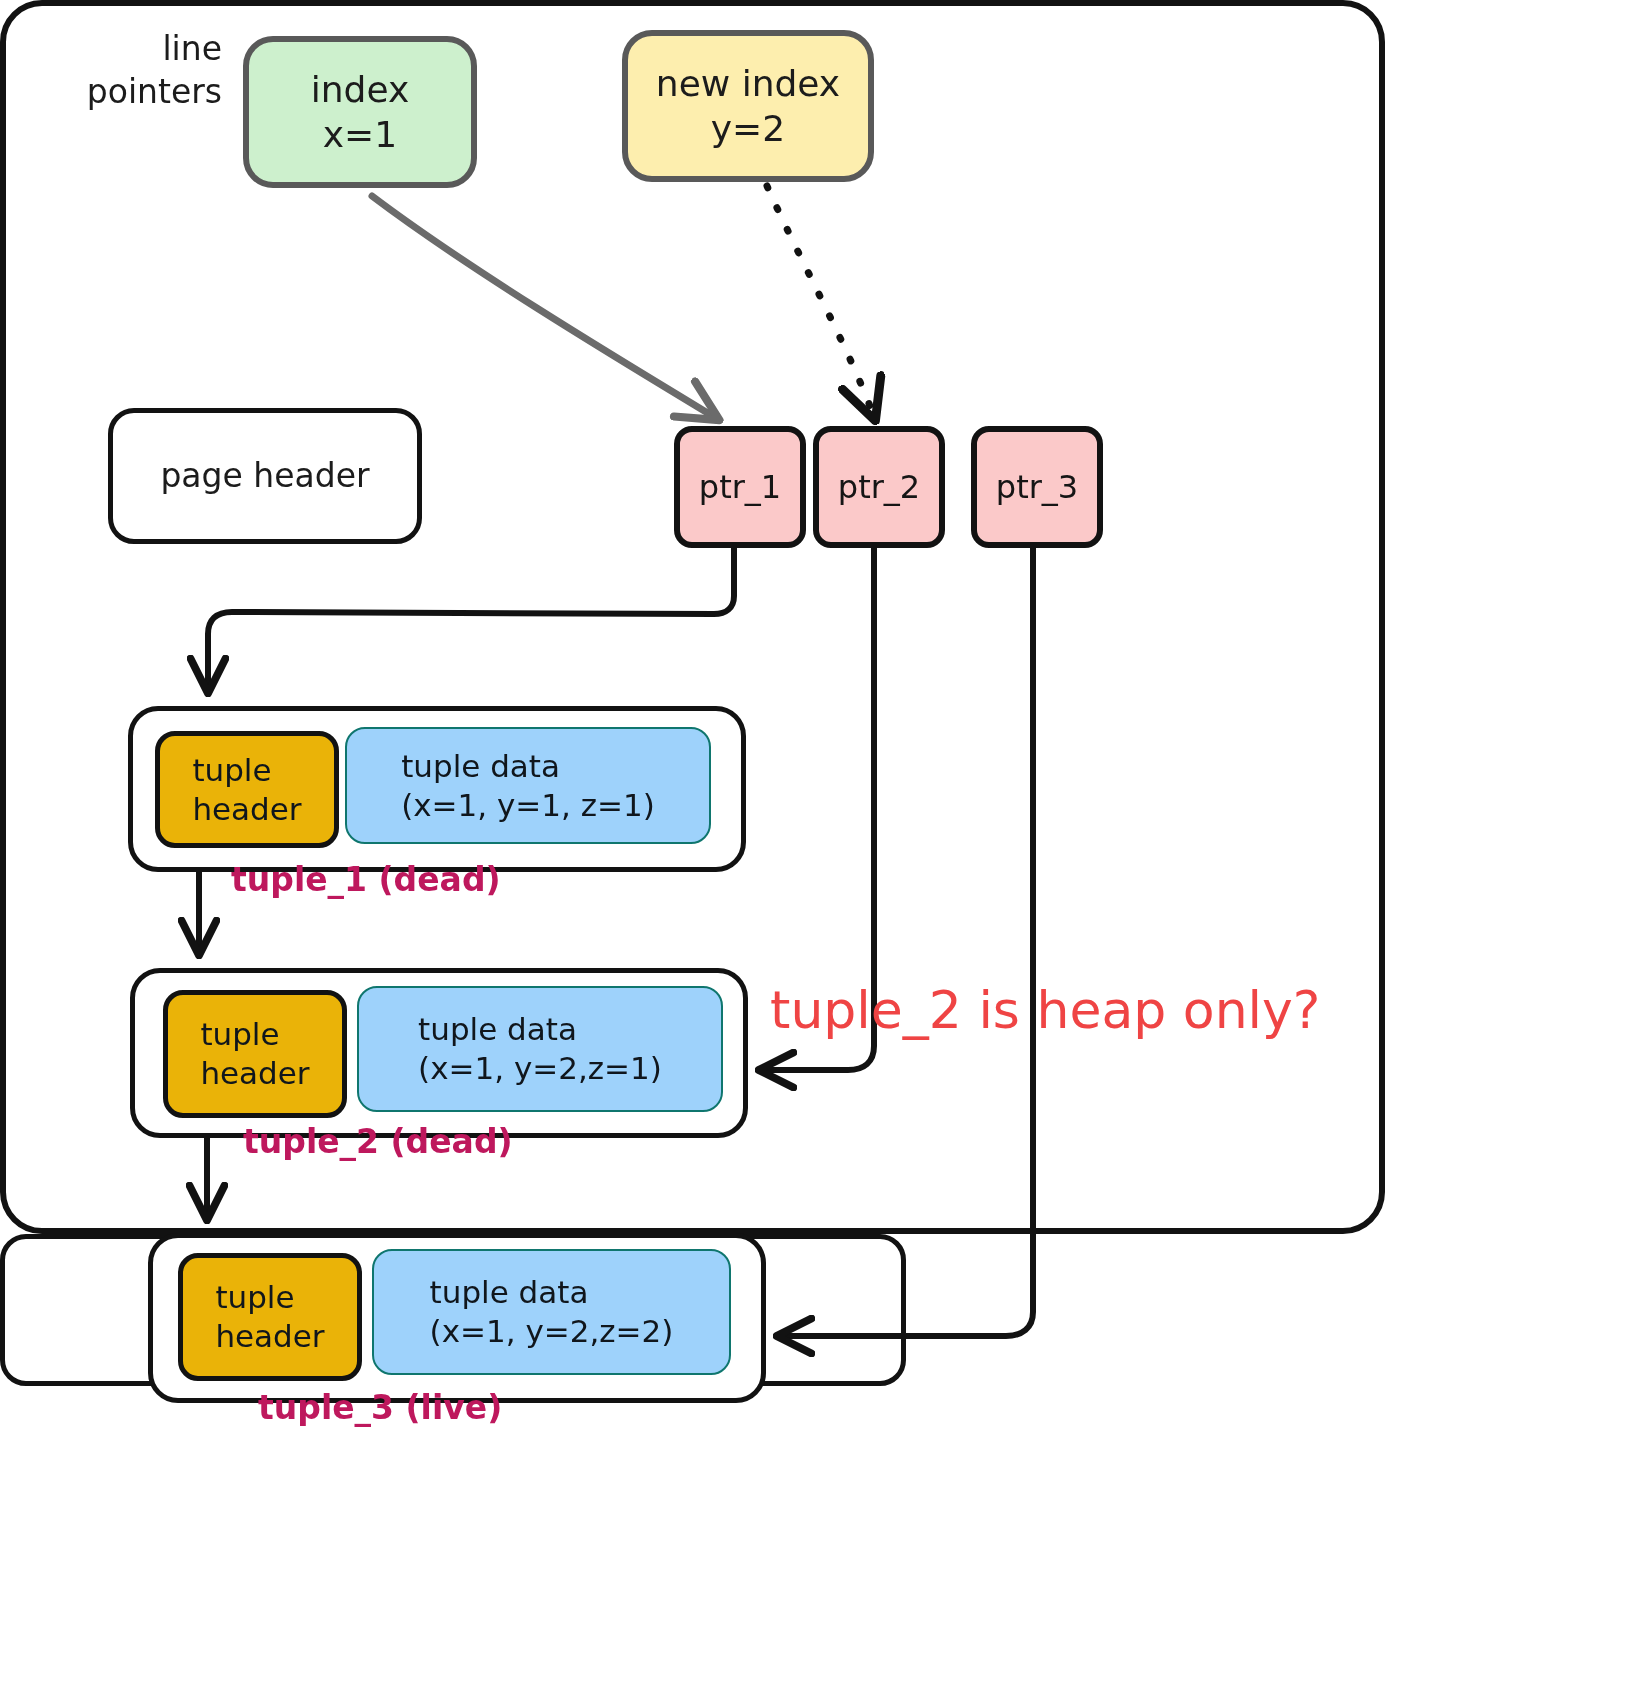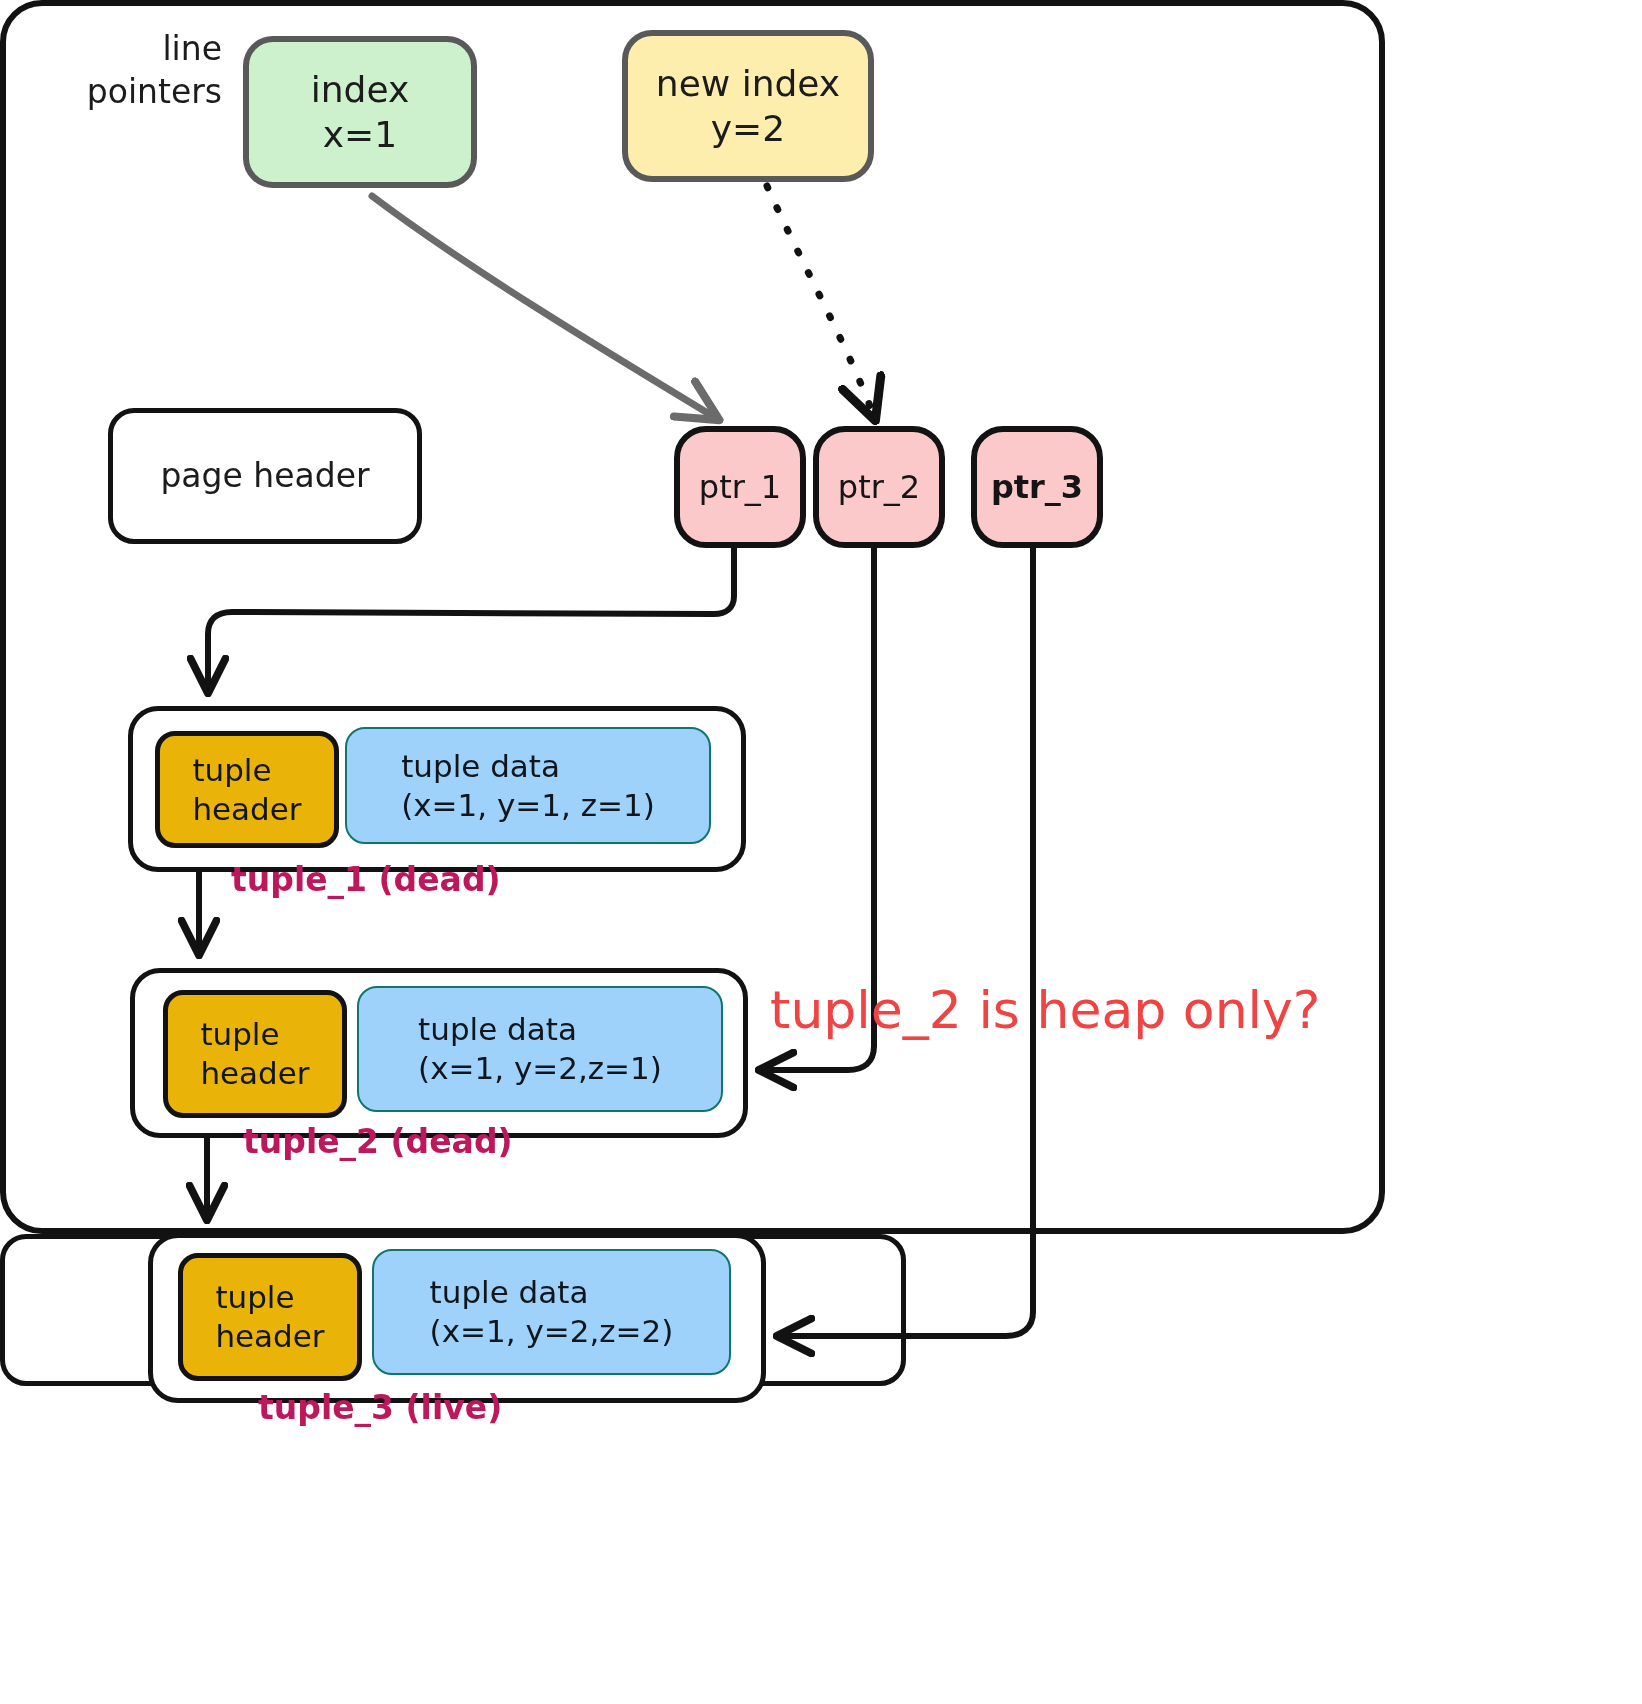--- a/index.html
+++ b/index.html
@@ -48,27 +48,27 @@
     border:5px solid #121212;border-radius:26px;
     justify-content:flex-start;
   }
   #line-pointers-label{
     position:absolute;left:22px;top:28px;width:200px;
     font-size:33px;text-align:right;line-height:1.3;color:#1c1c1c;
   }
 
   .ptr{
     position:absolute;top:426px;width:120px;height:110px;
-    background:#fbc9c9;border:6px solid #121212;border-radius:32px;
+    background:#fbc9c9;border:6px solid #121212;border-radius:18px;
     display:flex;align-items:center;justify-content:center;
     font-size:32px;color:#151515;
   }
   #ptr-1{left:674px;}
   #ptr-2{left:813px;}
-  #ptr-3{left:971px;font-weight:bold;}
+  #ptr-3{left:971px;}
 
   .tuple-outer{
     position:absolute;
     border:5px solid #121212;border-radius:30px;background:#fff;
   }
   #tuple-1-outer{left:128px;top:706px;width:608px;height:156px;}
   #tuple-2-outer{left:130px;top:968px;width:608px;height:160px;}
   #tuple-3-outer{left:148px;top:1233px;width:608px;height:160px;}
 
   .t-header{

